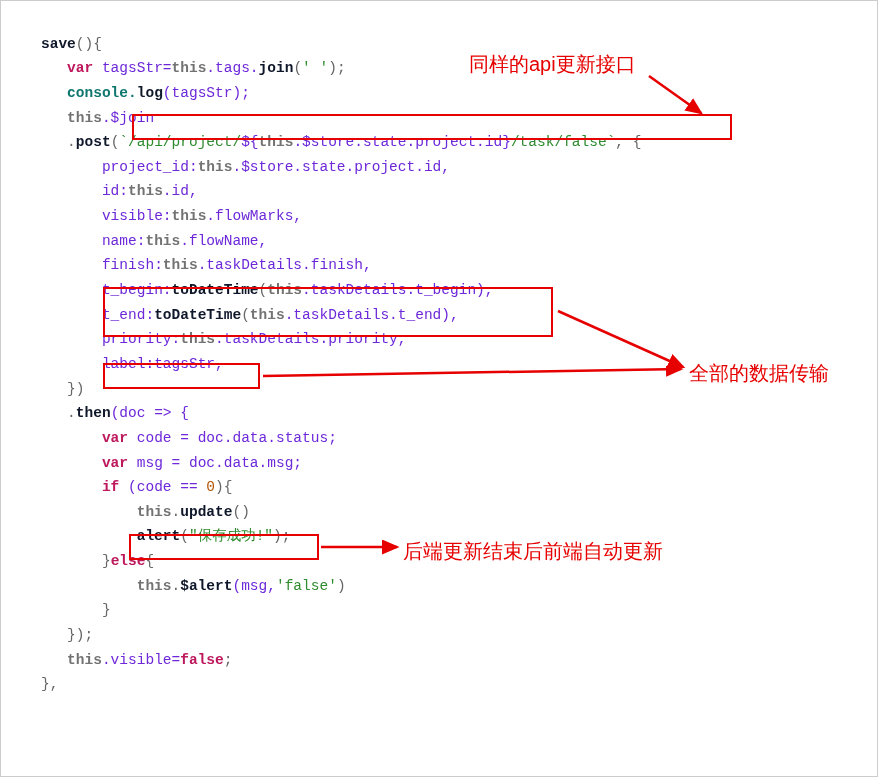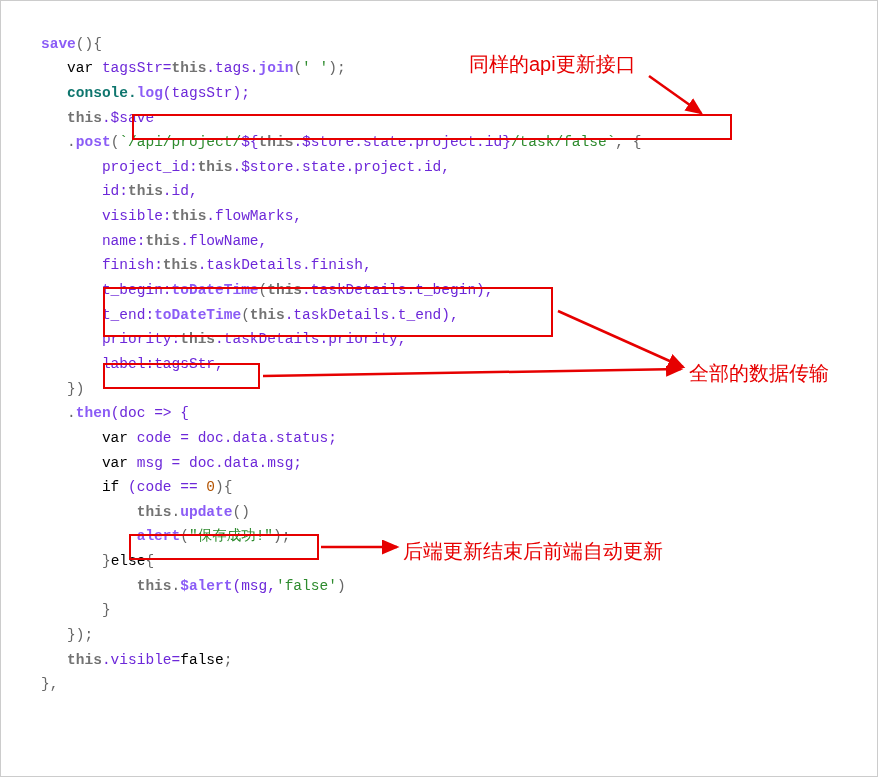--- a/index.html
+++ b/index.html
@@ -19,23 +19,23 @@
     background: #fff;
   }
   .code {
     position: absolute;
     left: 10px; right: 0; top: 0;
     padding: 6px 8px 6px 30px;
     white-space: pre;
     font-family: Consolas, "Courier New", monospace;
   }
   
-  .kw   { color: #000000; font-weight: 400; } 
+  .kw   { color: #be185d; font-weight: 700; } 
   .id   { color: #6d28d9; }
-  .fn   { color: #8b5cf6; font-weight: 600; } 
+  .fn   { color: #0f172a; font-weight: 600; } 
   .teal { color: #0f766e; font-weight: 600; }
   .num  { color: #b35300; }
   .str  { color: #2e8b2e; }
   .punc { color: #666; }
   .this { color: #737373; font-weight: 600; }
 
   
   .anno {
     position: absolute;
     color: #e60000;
@@ -59,21 +59,21 @@
 </style>
 </head>
 <body>
 
 <div class="code-wrap">
 
   <div class="code">
 <span class="fn">save</span><span class="punc">(){</span>
    <span class="kw">var</span><span class="id"> tagsStr=</span><span class="this">this</span><span class="id">.tags.</span><span class="fn">join</span><span class="punc">(</span><span class="str">' '</span><span class="punc">);</span>
    <span class="teal">console.</span><span class="fn">log</span><span class="id">(tagsStr);</span>
-   <span class="this">this</span><span class="id">.$save</span>
+   <span class="this">this</span><span class="id">.$join</span>
    <span class="punc">.</span><span class="fn">post</span><span class="punc">(</span><span class="str">`</span><span class="str">/api/project/</span><span class="id">${</span><span class="this">this</span><span class="id">.$store.state.project.id}</span><span class="str">/task/false</span><span class="str">`</span><span class="punc">, {</span>
        <span class="id">project_id:</span><span class="this">this</span><span class="id">.$store.state.project.id,</span>
        <span class="id">id:</span><span class="this">this</span><span class="id">.id,</span>
        <span class="id">visible:</span><span class="this">this</span><span class="id">.flowMarks,</span>
        <span class="id">name:</span><span class="this">this</span><span class="id">.flowName,</span>
        <span class="id">finish:</span><span class="this">this</span><span class="id">.taskDetails.finish,</span>
        <span class="id">t_begin:</span><span class="fn">toDateTime</span><span class="punc">(</span><span class="this">this</span><span class="id">.taskDetails.t_begin),</span>
        <span class="id">t_end:</span><span class="fn">toDateTime</span><span class="punc">(</span><span class="this">this</span><span class="id">.taskDetails.t_end),</span>
        <span class="id">priority:</span><span class="this">this</span><span class="id">.taskDetails.priority,</span>
        <span class="id">label:tagsStr,</span>

